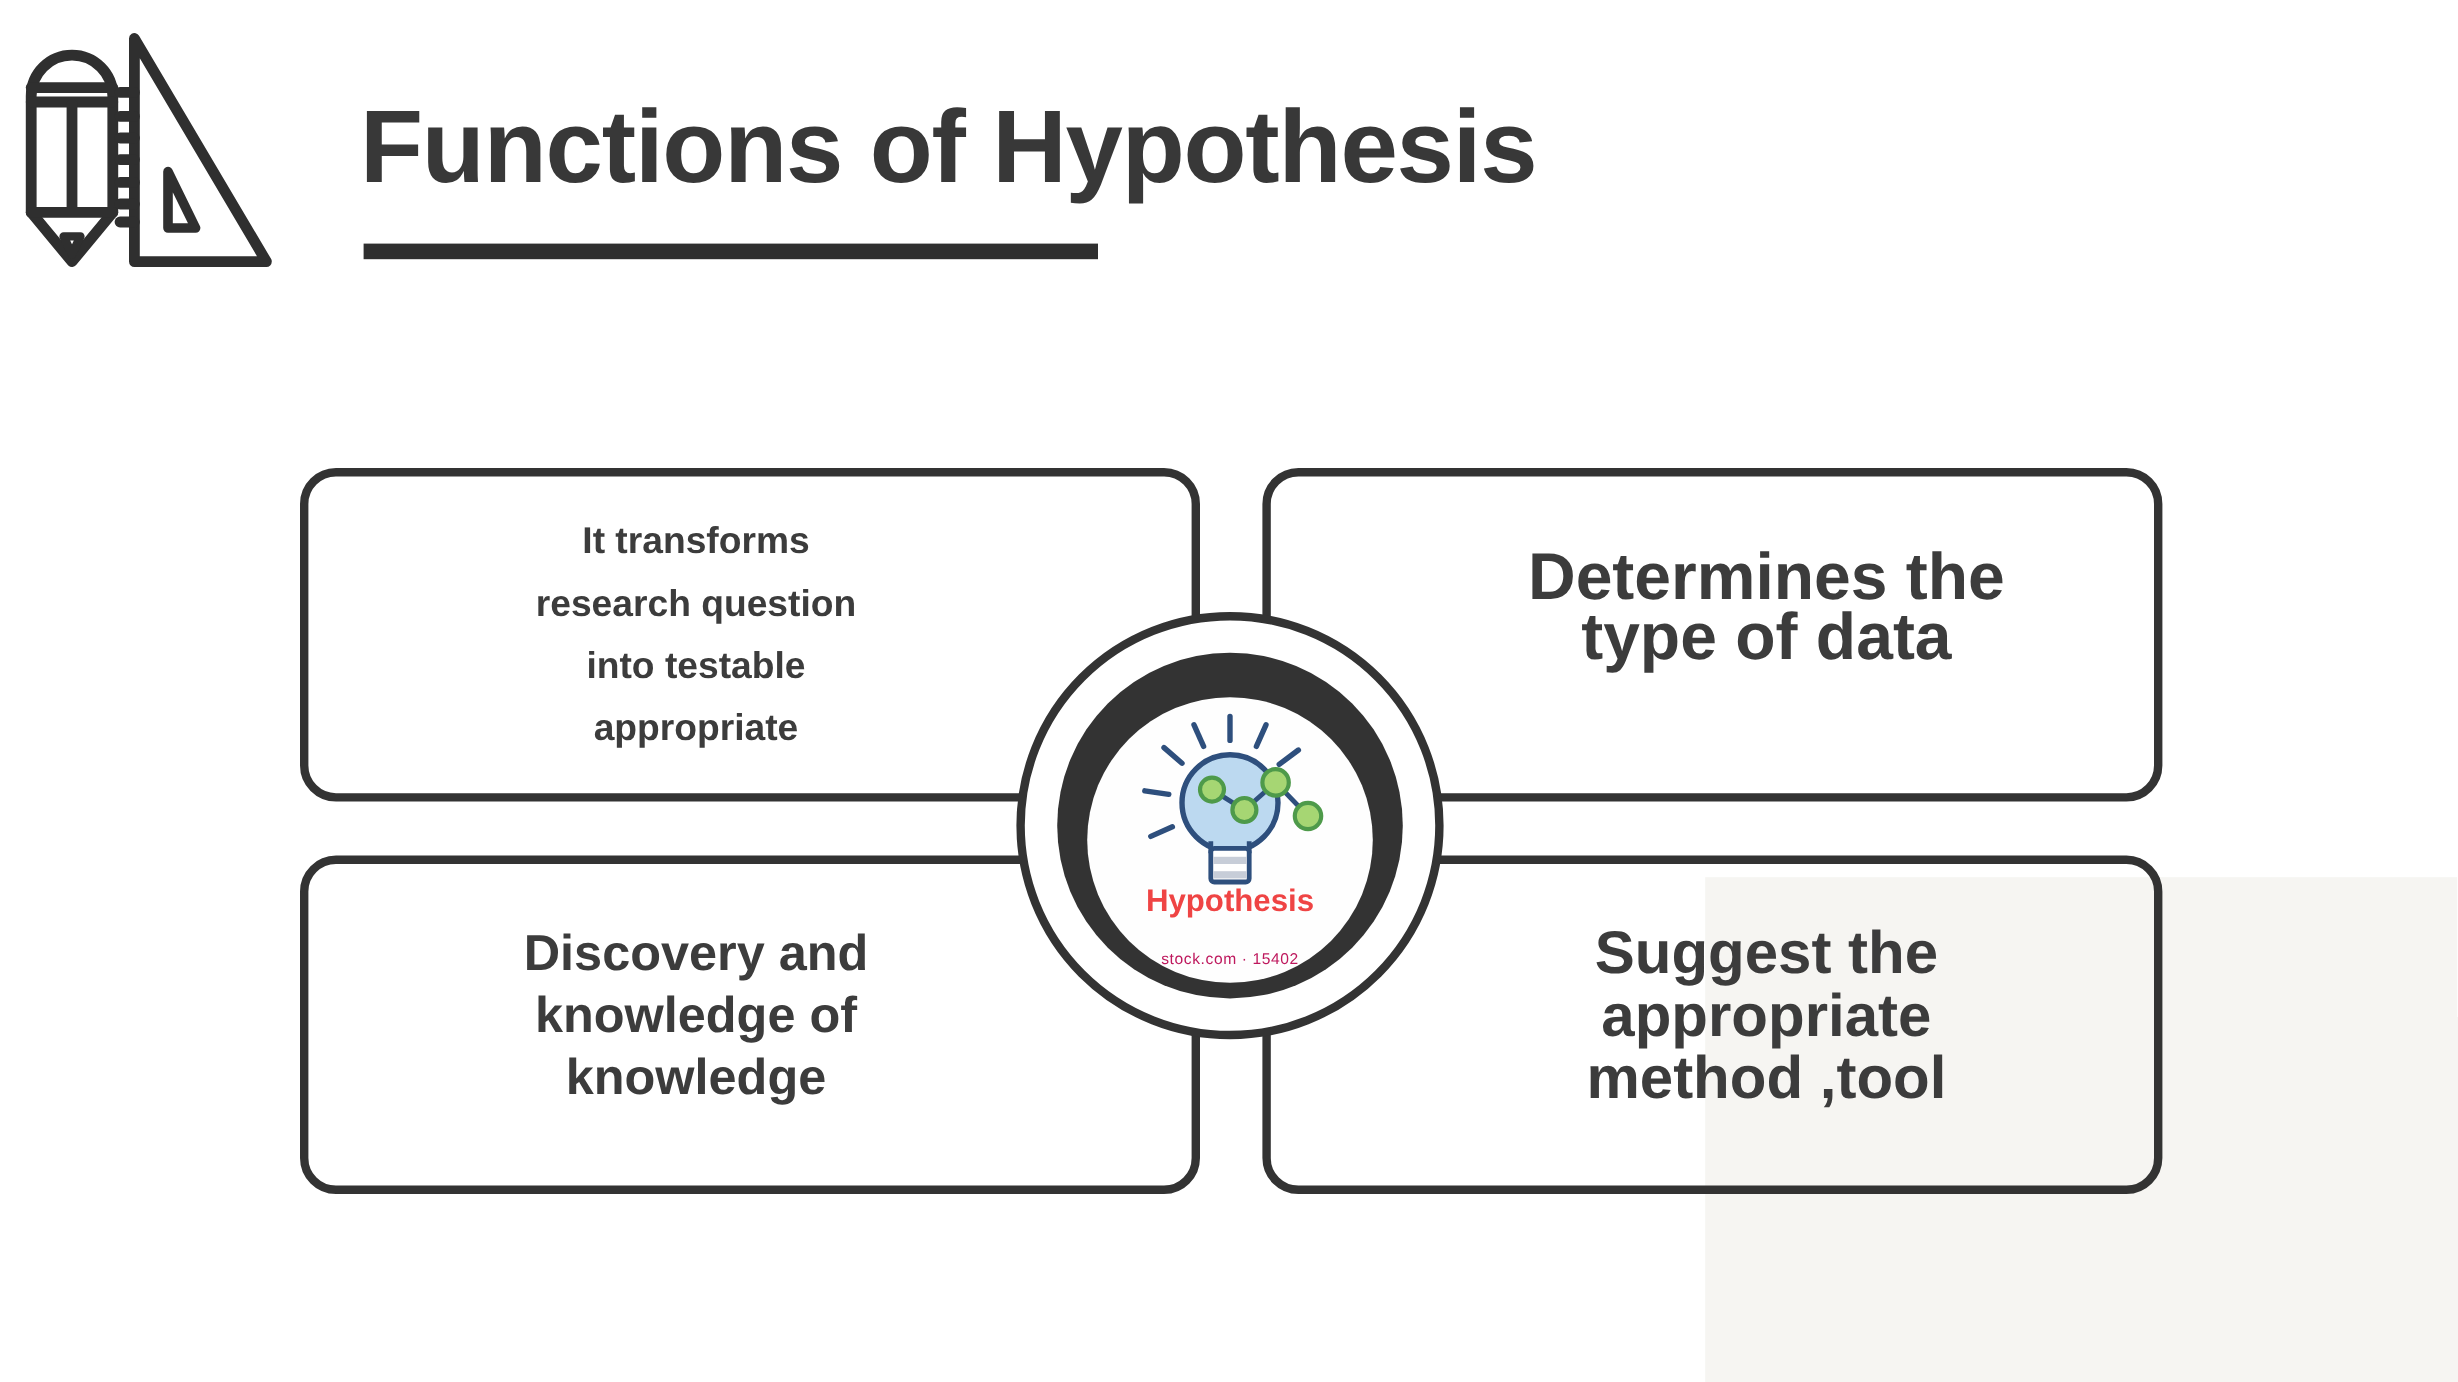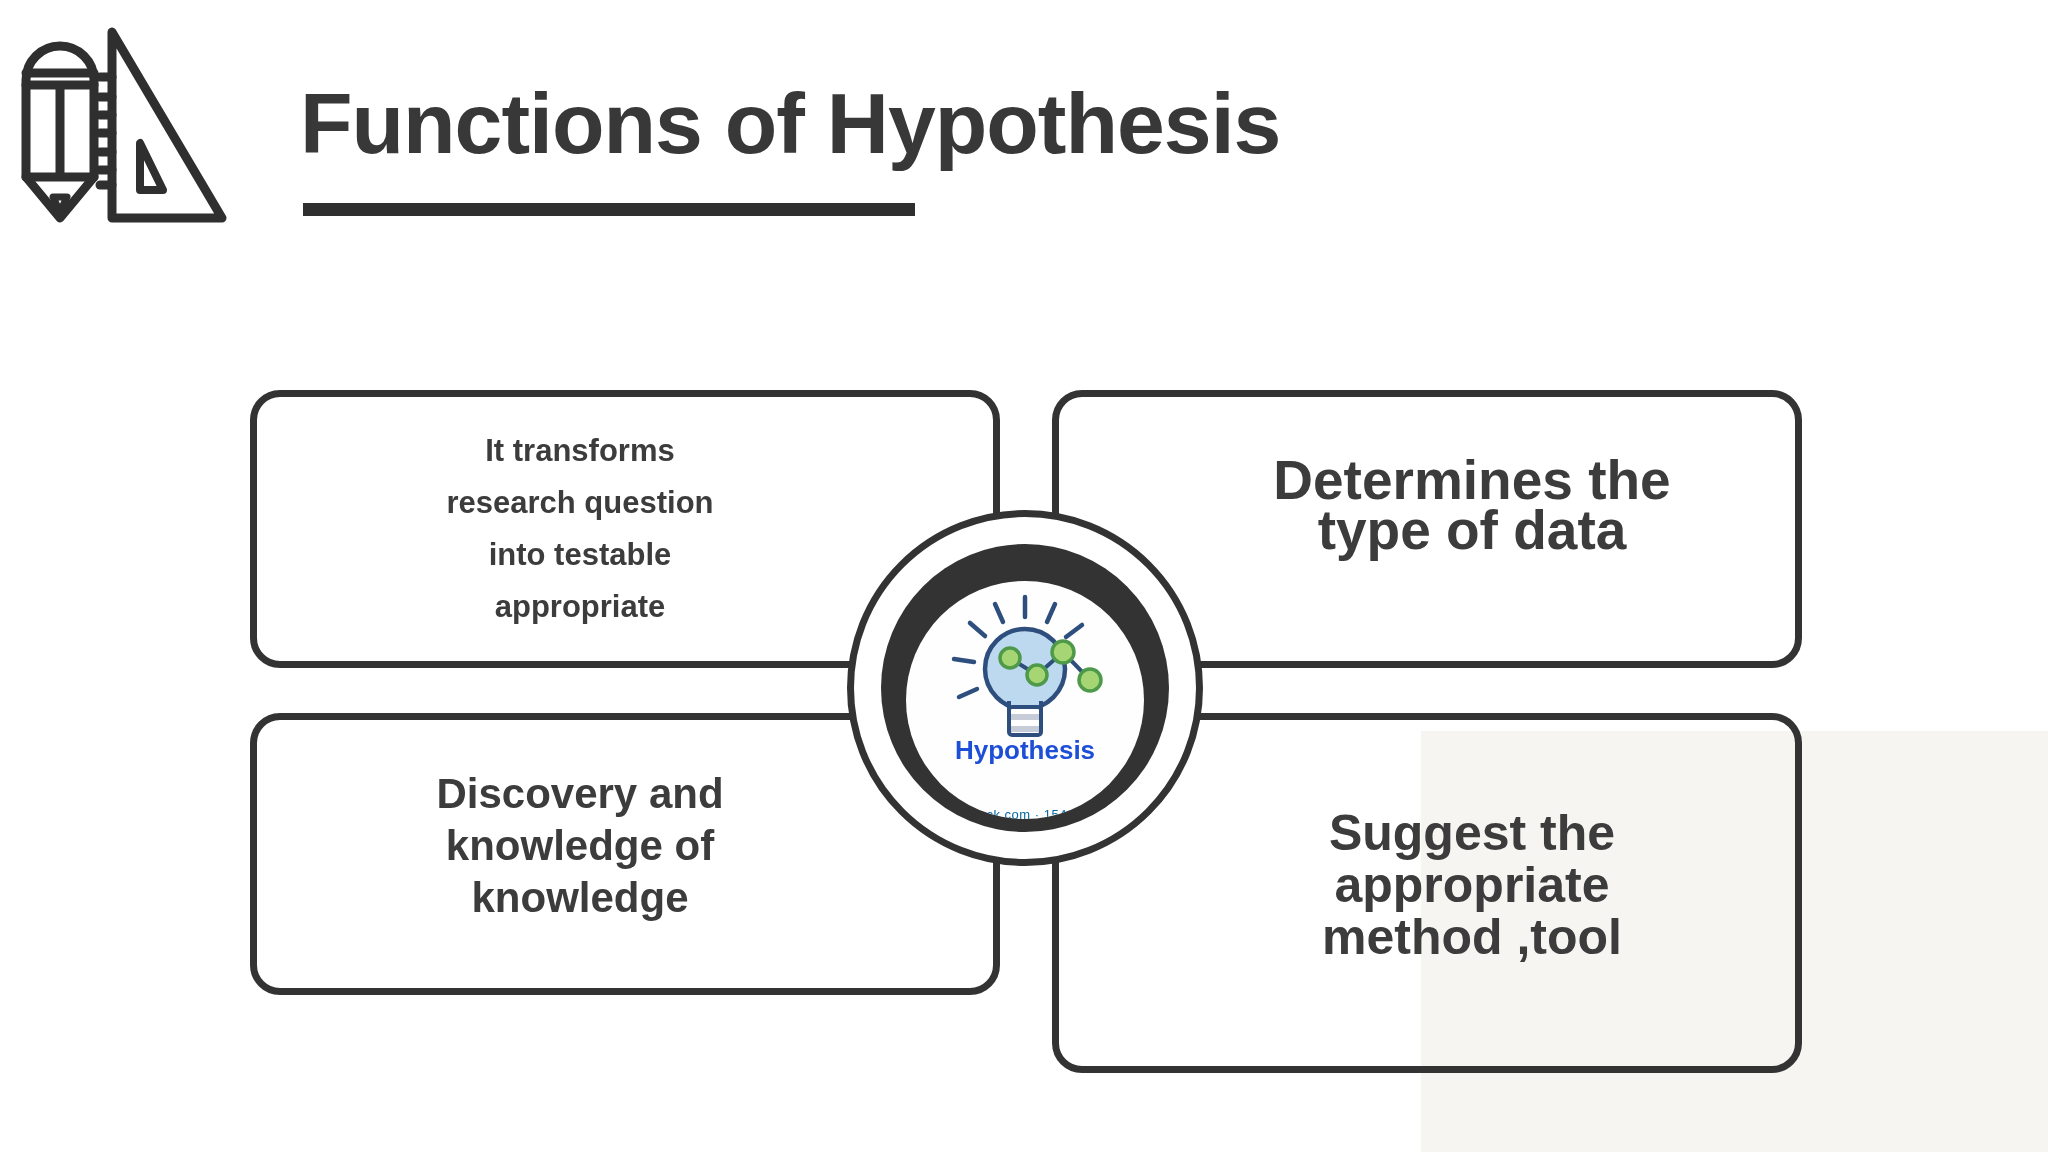--- a/index.html
+++ b/index.html
@@ -37,48 +37,47 @@
   }
   .qbox .line{display:block;}
   .qbox-tl{left:250px;top:390px;width:750px;height:278px;
            font-size:31px;line-height:52px;padding-right:90px;}
   .qbox-tr{left:1052px;top:390px;width:750px;height:278px;
            font-size:55px;line-height:50px;padding-left:90px;}
   .qbox-tr .lines{transform:translateY(-24px);}
   .qbox-bl{left:250px;top:713px;width:750px;height:282px;
            font-size:42px;line-height:52px;padding-right:90px;}
   .qbox-bl .lines{transform:translateY(-8px);}
-  .qbox-br{left:1052px;top:713px;width:750px;height:360px;
+  .qbox-br{left:1052px;top:713px;width:750px;height:282px;
            font-size:50px;line-height:52px;padding-left:90px;}
   .qbox-br .lines{transform:translateY(-8px);}
   
   .circle-outer{
     position:absolute;left:847px;top:510px;width:356px;height:356px;
     background:#ffffff;border:7px solid #333333;border-radius:50%;
     box-sizing:border-box;
   }
   .circle-dark{
     position:absolute;left:881px;top:544px;width:288px;height:288px;
     background:#333333;border-radius:50%;
   }
   .circle-inner{
     position:absolute;left:906px;top:581px;width:238px;height:238px;
     background:#fefefe;border-radius:50%;overflow:hidden;
   }
   .bulb-svg{position:absolute;left:0;top:0;}
   .center-label{
     position:absolute;left:0;top:156px;width:100%;
-    text-align:center;font-size:26px;font-weight:bold;color:#1d4ed8;
+    text-align:center;font-size:26px;font-weight:bold;color:#ef4444;
     line-height:1;letter-spacing:0px;
   }
   .center-watermark{
     position:absolute;left:0;top:211px;width:100%;
-    text-align:center;font-size:13px;color:#0369a1;line-height:1;
+    text-align:center;font-size:13px;color:#be185d;line-height:1;
     letter-spacing:0.5px;
-    margin-top:16px;
   }
 </style>
 </head>
 <body>
 
 <div class="slide">
 
   <div class="bg-tint"></div>
 
   <svg class="header-icons" viewBox="0 0 210 205" fill="none" stroke="#2f2f2f" stroke-width="9" stroke-linejoin="round" stroke-linecap="round">

